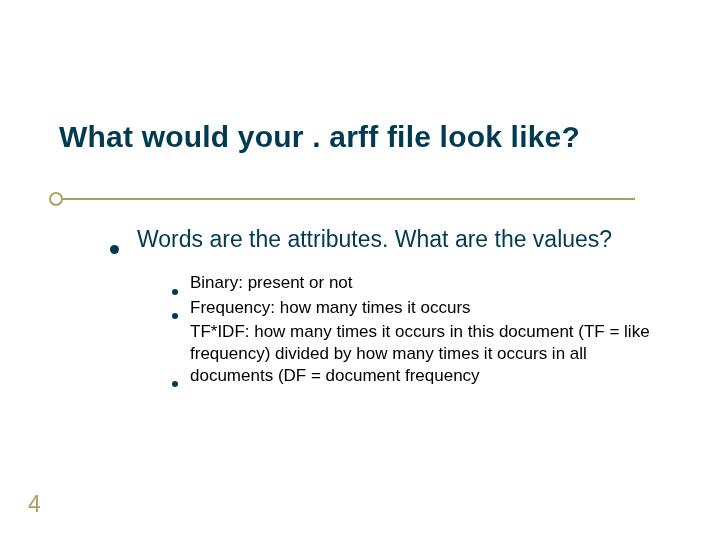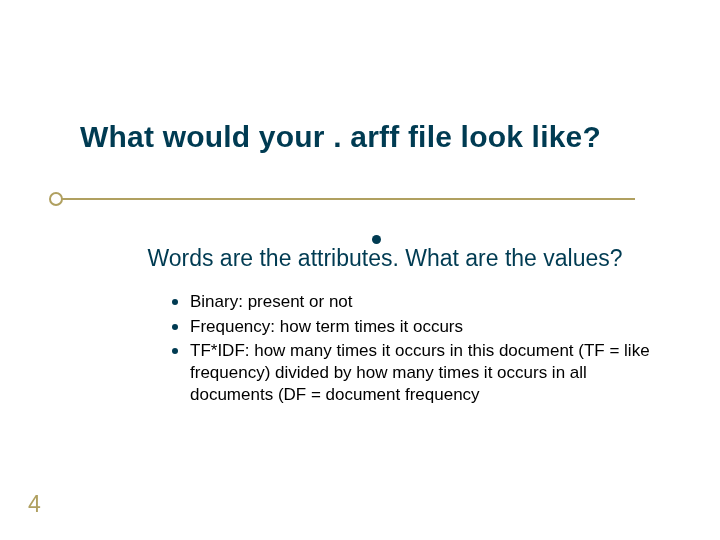--- a/index.html
+++ b/index.html
@@ -7,21 +7,21 @@
     width: 720px;
     height: 540px;
     background: #ffffff;
     font-family: Arial, Helvetica, sans-serif;
     position: relative;
     overflow: hidden;
   }
   .title-area {
     position: absolute;
     top: 120px;
-    left: 80px;
+    left: 59px;
     right: 40px;
   }
   .title {
     font-size: 30px;
     font-weight: bold;
     color: #003b52;
     letter-spacing: 0.2px;
   }
   .underline-wrap {
     position: absolute;
@@ -34,23 +34,22 @@
     display: block;
   }
   .content {
     position: absolute;
     top: 225px;
     left: 110px;
     right: 60px;
   }
   .bullet-row {
     display: flex;
-    align-items: center;
+    align-items: flex-end;
     margin-bottom: 4px;
-    flex-direction: column;
   }
   .bullet-dot {
     width: 9px;
     height: 9px;
     border-radius: 50%;
     background: #003b52;
     flex-shrink: 0;
     margin-top: 10px;
     margin-right: 18px;
   }
@@ -58,21 +57,21 @@
     font-size: 23px;
     color: #003b52;
     line-height: 1.28;
   }
   .sublist {
     margin-top: 18px;
     margin-left: 62px;
   }
   .sub-row {
     display: flex;
-    align-items: flex-start;
+    align-items: flex-end;
     margin-bottom: 2px;
   }
   .sub-dot {
     width: 6px;
     height: 6px;
     border-radius: 50%;
     background: #003b52;
     flex-shrink: 0;
     margin-top: 8px;
     margin-right: 12px;
@@ -109,21 +108,21 @@
     <div class="bullet-dot"></div>
     <div class="bullet-text">Words are the attributes. What are the values?</div>
   </div>
   <div class="sublist">
     <div class="sub-row">
       <div class="sub-dot"></div>
       <div class="sub-text">Binary: present or not</div>
     </div>
     <div class="sub-row">
       <div class="sub-dot"></div>
-      <div class="sub-text">Frequency: how term times it occurs</div>
+      <div class="sub-text">Frequency: how many times it occurs</div>
     </div>
     <div class="sub-row">
       <div class="sub-dot"></div>
       <div class="sub-text">TF*IDF: how many times it occurs in this document (TF = like frequency) divided by how many times it occurs in all documents (DF = document frequency</div>
     </div>
   </div>
 </div>
 
 <div class="page-number">4</div>
 

